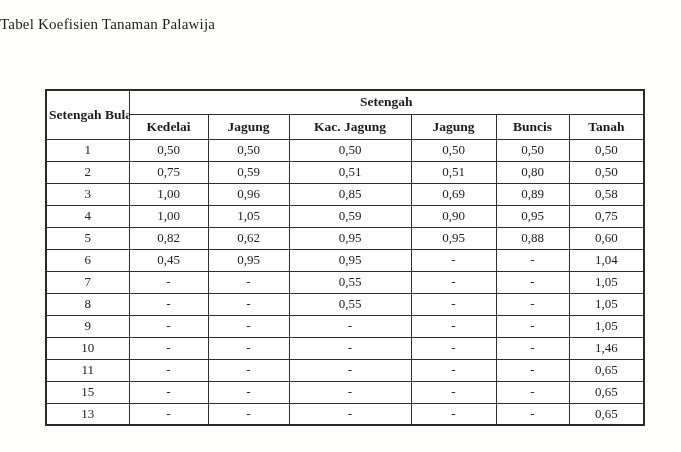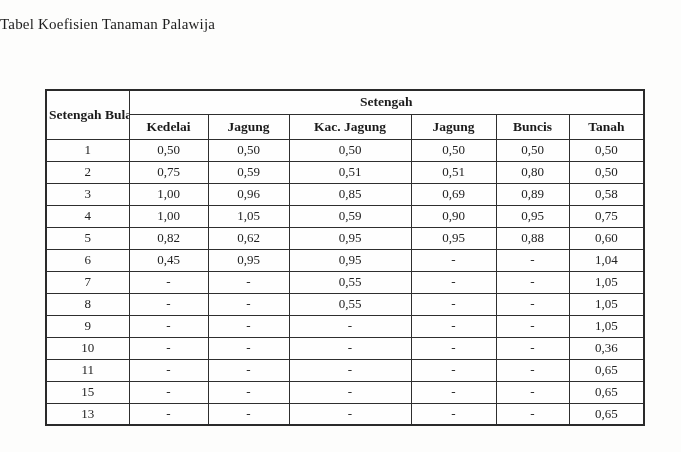--- a/index.html
+++ b/index.html
@@ -168,21 +168,21 @@
       <td>-</td>
       <td>1,05</td>
     </tr>
         <tr>
       <td>10</td>
       <td>-</td>
       <td>-</td>
       <td>-</td>
       <td>-</td>
       <td>-</td>
-      <td>0,36</td>
+      <td>1,46</td>
     </tr>
         <tr>
       <td>11</td>
       <td>-</td>
       <td>-</td>
       <td>-</td>
       <td>-</td>
       <td>-</td>
       <td>0,65</td>
     </tr>

